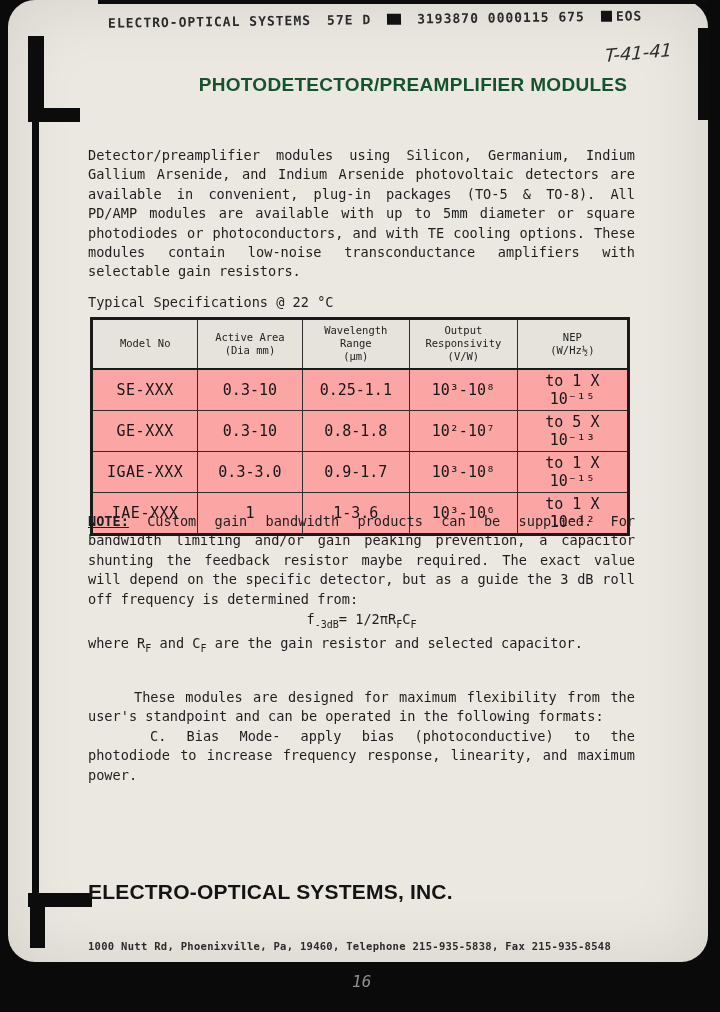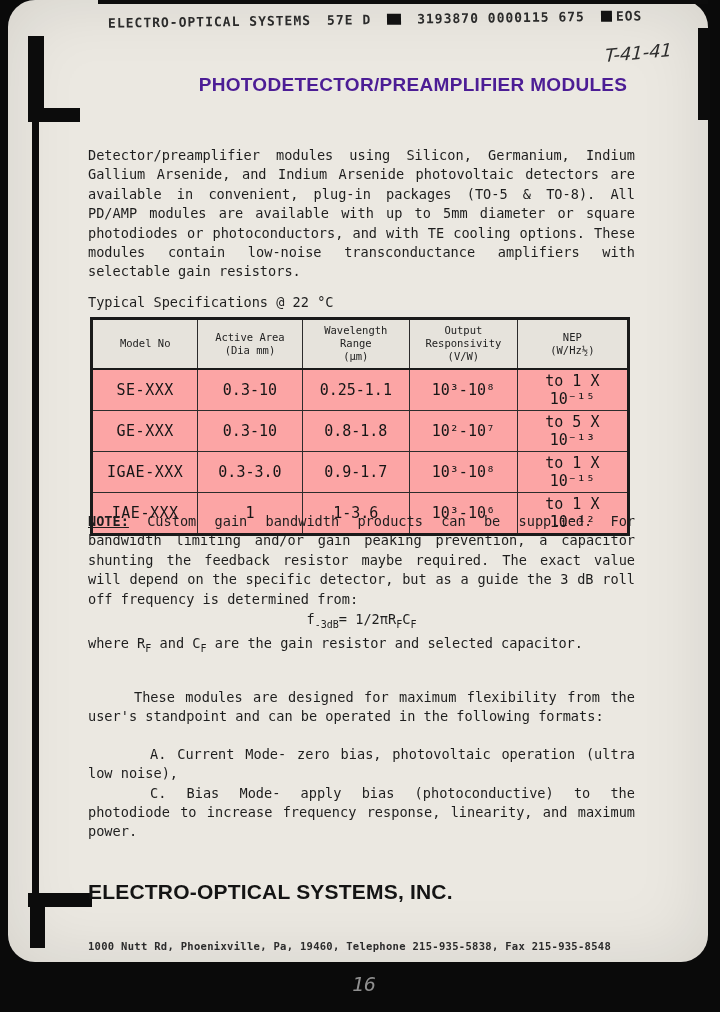--- a/index.html
+++ b/index.html
@@ -34,21 +34,21 @@
     position: absolute; top: 42px; left: 597px;
     font-family: "DejaVu Sans", sans-serif;
     font-style: italic; font-size: 18px; color: #2e2e2e;
     transform: rotate(-5deg) skewX(-8deg);
   }
 
   .title {
     position: absolute; top: 74px; left: 130px; width: 550px;
     text-align: center;
     font-family: "Liberation Sans", sans-serif;
-    font-weight: 700; font-size: 19px; color: #4c1d95;
+    font-weight: 700; font-size: 19px; color: #14532d;
     letter-spacing: 0.3px;
   }
 
   .block {
     position: absolute; left: 80px; width: 547px;
     color: #1e1e1e; font-size: 13.6px; line-height: 19.4px;
     text-align: justify;
   }
   .block p { margin: 0; }
 
@@ -93,21 +93,21 @@
     font-weight: 700; font-size: 21px; color: #141414;
     letter-spacing: 0.2px;
   }
   .footer-address {
     position: absolute; top: 940px; left: 80px;
     font-size: 10.5px; font-weight: bold; color: #2b2b2b;
     letter-spacing: 0.3px;
   }
   .page-number {
     position: absolute; top: 972px; left: 352px;
-    color: #8f8f8f; font-size: 20px; font-style: italic;
+    color: #8f8f8f; font-size: 16px; font-style: italic;
   }
 </style>
 </head>
 <body>
 
 <div class="page">
 
   <div class="artifact" style="left:90px; top:0; width:610px; height:4px;"></div>
   <div class="artifact" style="left:20px; top:36px; width:16px; height:86px;"></div>
   <div class="artifact" style="left:20px; top:108px; width:52px; height:14px;"></div>
@@ -203,21 +203,20 @@
   </div>
 
   <div class="block" style="top:512px;">
     <p><span class="note-label">NOTE:</span><span>  Custom gain bandwidth products can be supplied.  For bandwidth limiting and/or gain peaking prevention, a capacitor shunting the feedback resistor maybe required.  The exact value will depend on the specific detector, but as a guide the 3 dB roll off frequency is determined from:</span></p>
     <div class="formula"><span>f</span><sub>-3dB</sub><span>= 1/2πR</span><sub>F</sub><span>C</span><sub>F</sub></div>
     <p><span>where R</span><sub>F</sub><span> and C</span><sub>F</sub><span> are the gain resistor and selected capacitor.</span></p>
   </div>
 
   <div class="block" style="top:668px;margin-top:20px;">
     <p class="para2">These modules are designed for maximum flexibility from the user's standpoint and can be operated in the following formats:</p>
-    <p class="item item-a">A. Current Mode- zero bias, photovoltaic operation (ultra low noise),</p>
     <p class="item">C. Bias Mode- apply bias (photoconductive) to the photodiode to increase frequency response, linearity, and maximum power.</p>
   </div>
 
   <div class="footer-company">ELECTRO-OPTICAL SYSTEMS, INC.</div>
   <div class="footer-address">1000 Nutt Rd, Phoenixville, Pa, 19460, Telephone 215-935-5838, Fax 215-935-8548</div>
 
 </div>
 
 <div class="page-number">16</div>
 

